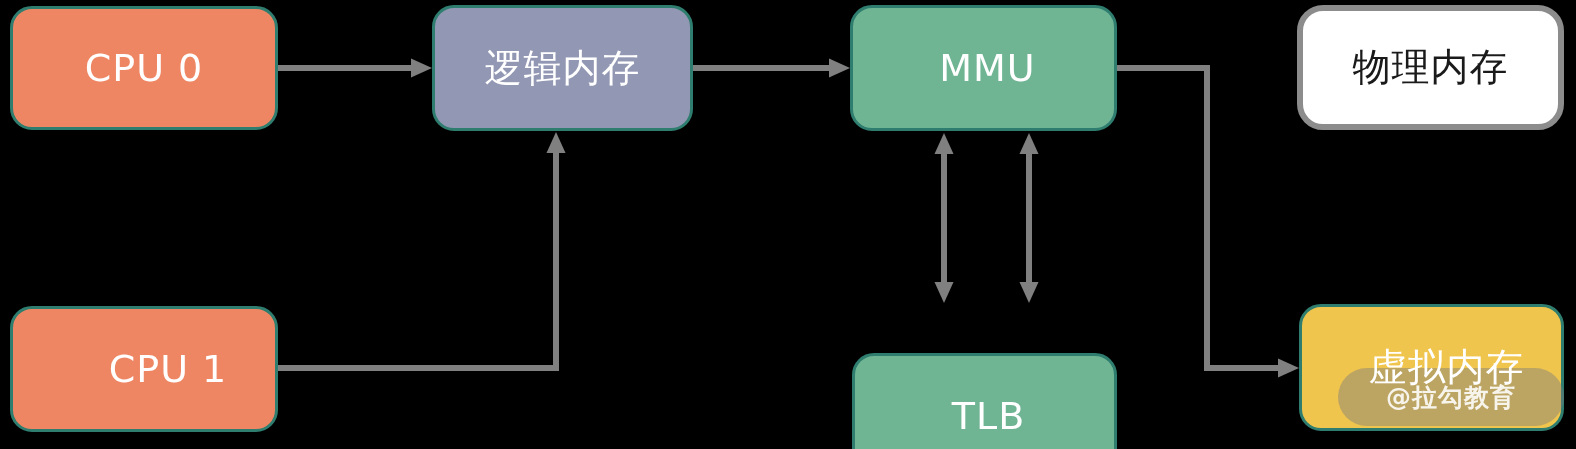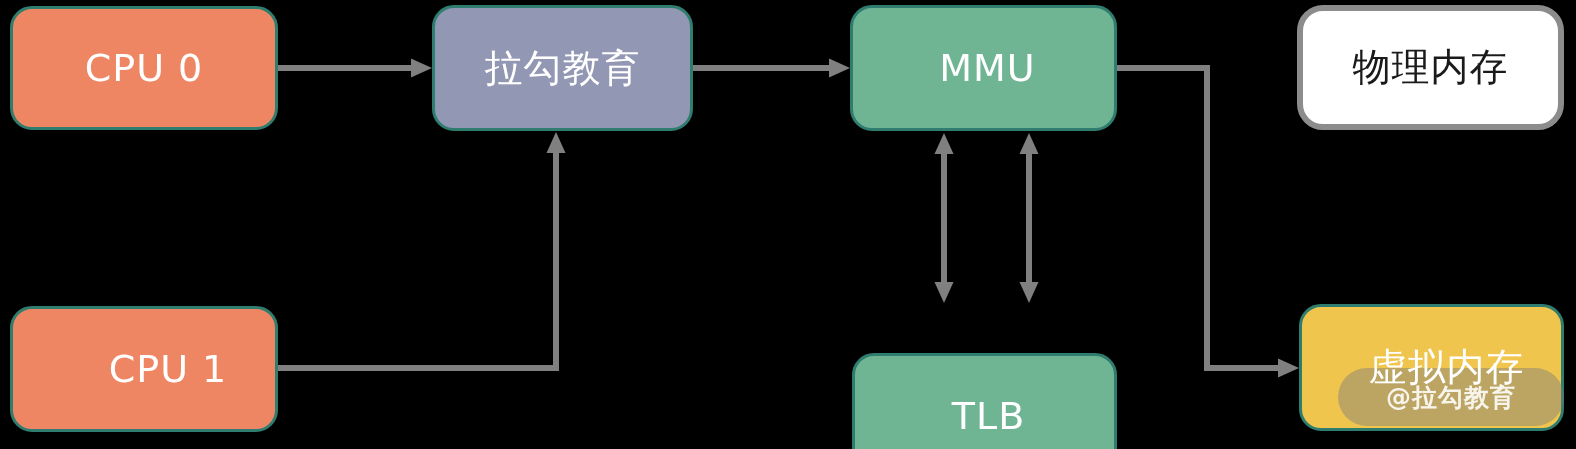--- a/index.html
+++ b/index.html
@@ -141,21 +141,21 @@
 
   <div class="node node-orange" id="node-cpu0">
     <span class="node-label">CPU 0</span>
   </div>
 
   <div class="node node-orange" id="node-cpu1">
     <span class="node-label">CPU 1</span>
   </div>
 
   <div class="node node-purple" id="node-logical">
-    <span class="node-label">拉勾教育</span>
+    <span class="node-label">逻辑内存</span>
   </div>
 
   <div class="node node-green" id="node-mmu">
     <span class="node-label">MMU</span>
   </div>
 
   <div class="node node-white" id="node-physical">
     <span class="node-label">物理内存</span>
   </div>
 

